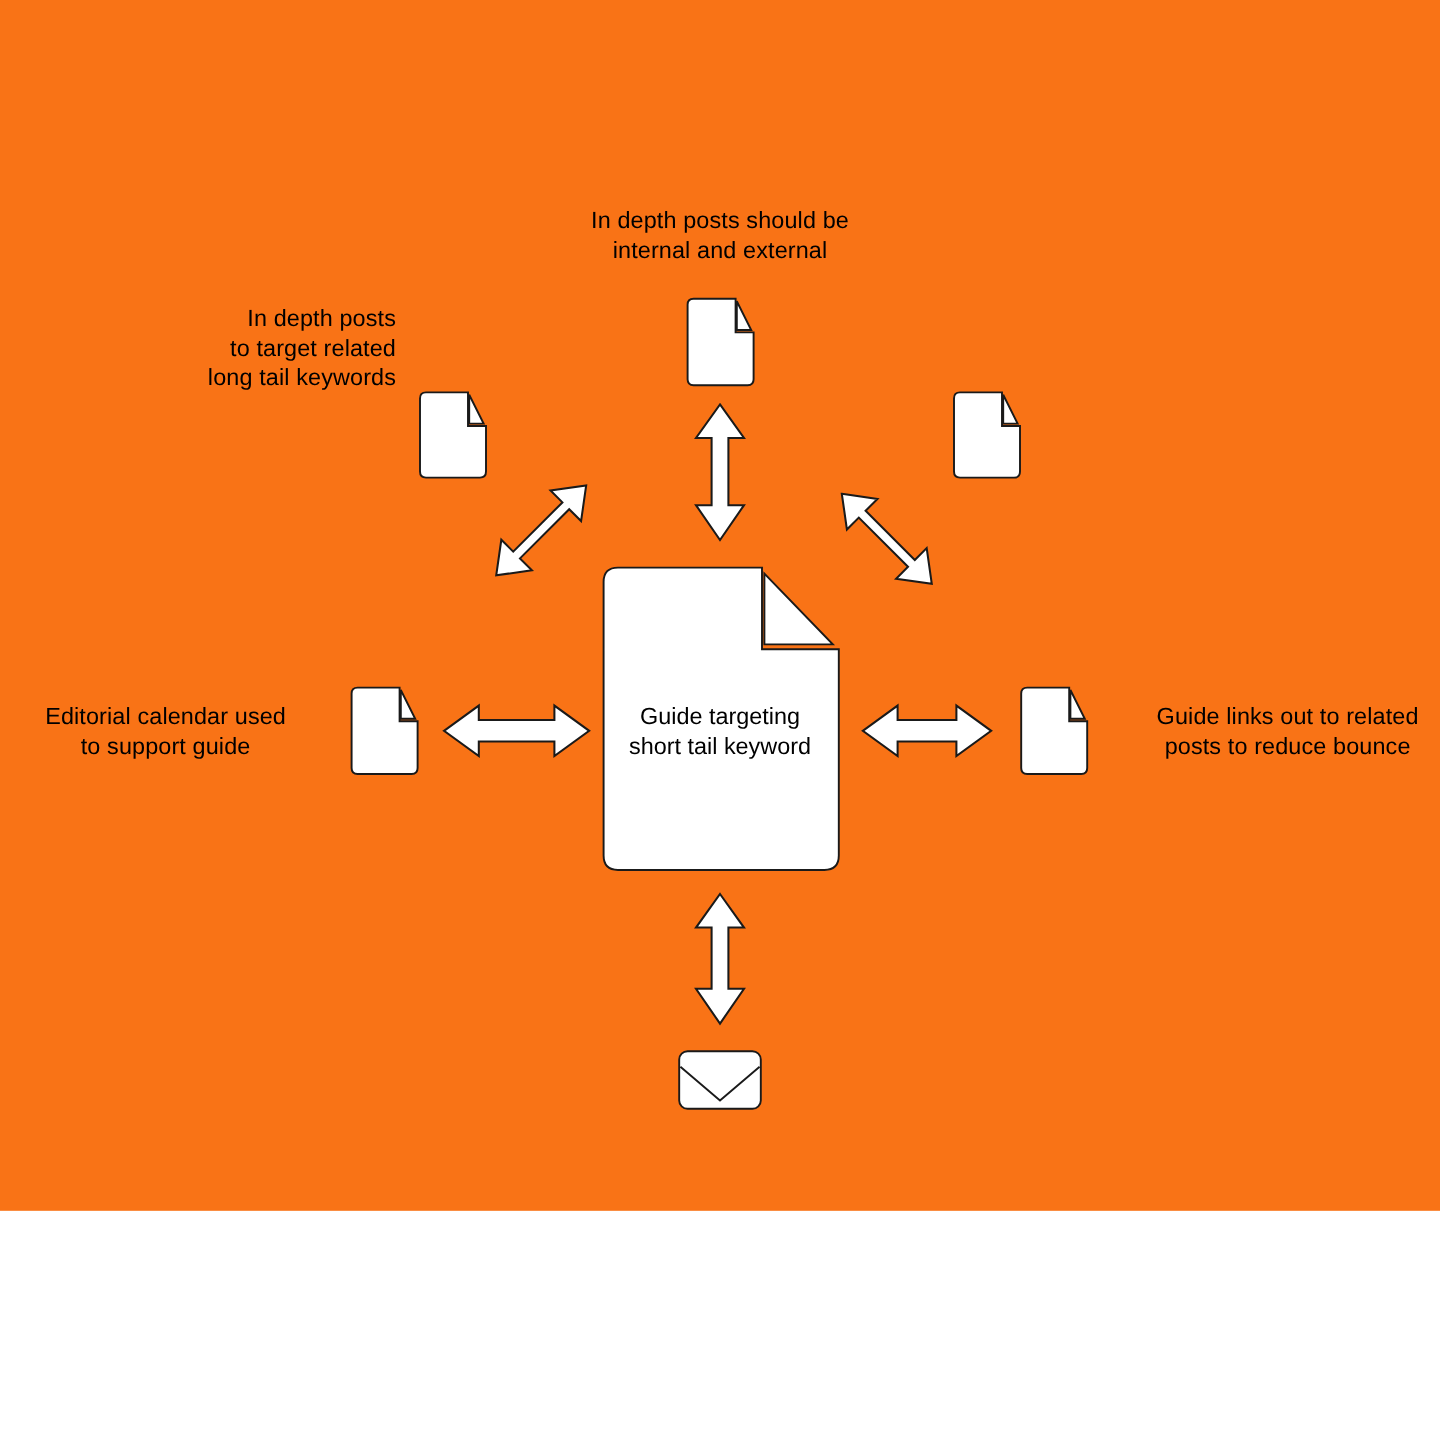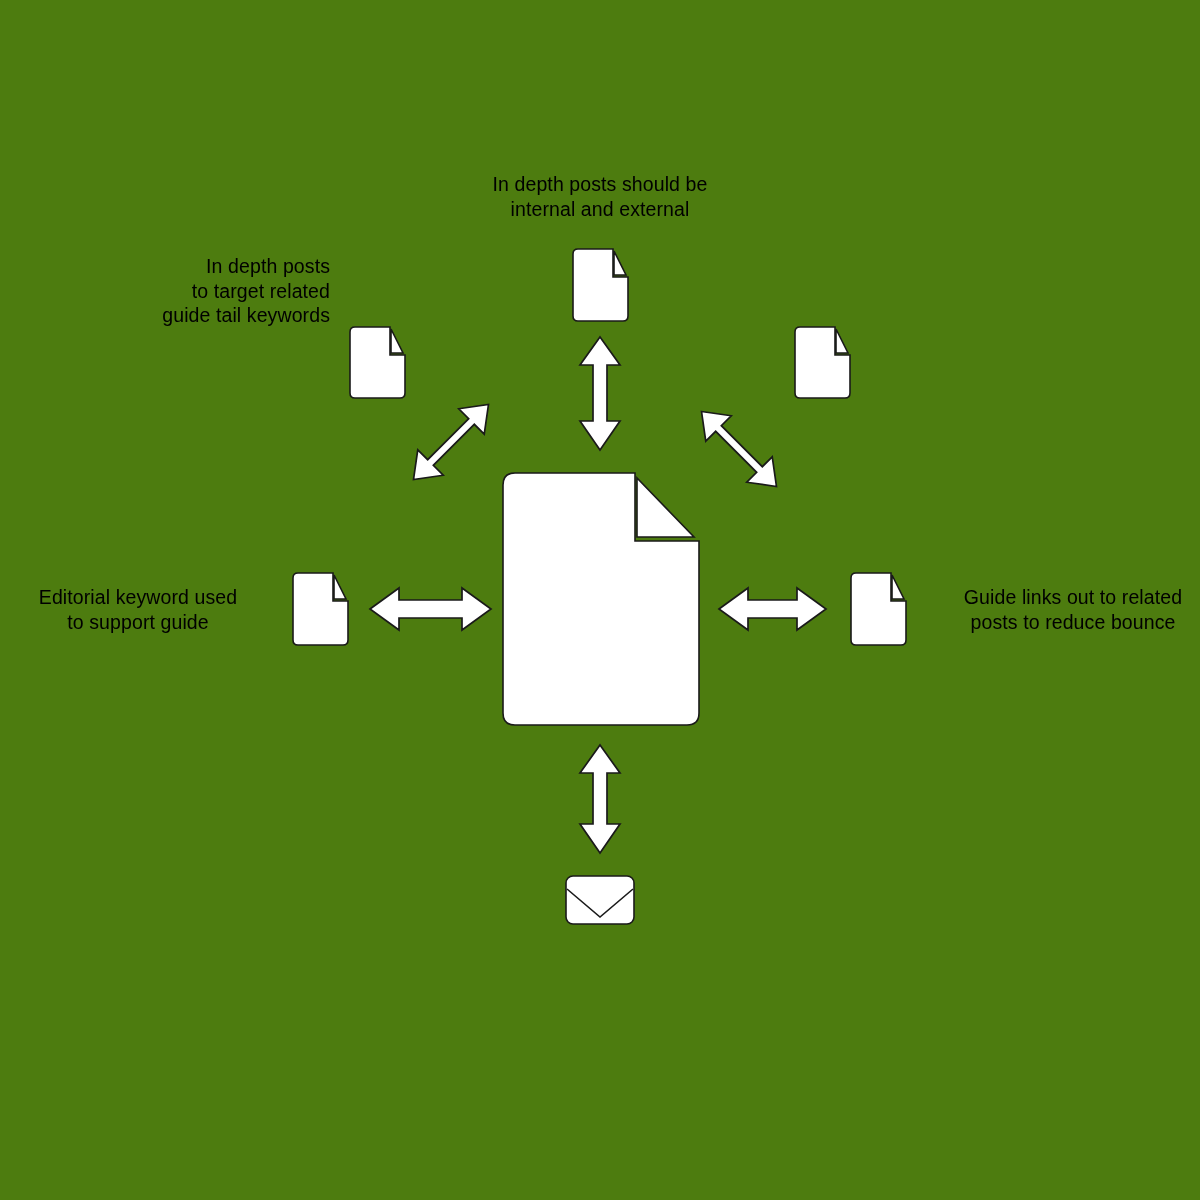--- a/index.html
+++ b/index.html
@@ -11,22 +11,22 @@
   body {
     width: 1200px;
     height: 1200px;
     font-family: "Liberation Sans", sans-serif;
     color: #000000;
     overflow: hidden;
   }
   #diagram-root {
     position: relative;
     width: 1200px;
-    height: 1200px;
-    background: #4d7c0f;
+    height: 1009px;
+    background: #f97316;
   }
   svg.canvas {
     position: absolute;
     top: 0;
     left: 0;
     width: 1200px;
     height: 1200px;
     display: block;
   }
   .shape-stroke {
@@ -268,24 +268,26 @@
                Z"></path>
     </g>
 
   </svg>
 
   <div class="label label-center" id="label-top">In depth posts should be
 internal and external</div>
 
   <div class="label label-right" id="label-topleft">In depth posts
 to target related
-guide tail keywords</div>
-
-
-  <div class="label label-center" id="label-left">Editorial keyword used
+long tail keywords</div>
+
+
+  <div class="label label-center" id="label-left">Editorial calendar used
 to support guide</div>
 
   <div class="label label-center" id="label-right">Guide links out to related
 posts to reduce bounce</div>
 
 
+  <div id="label-center">Guide targeting
+short tail keyword</div>
 
 </div>
 
 </body></html>

